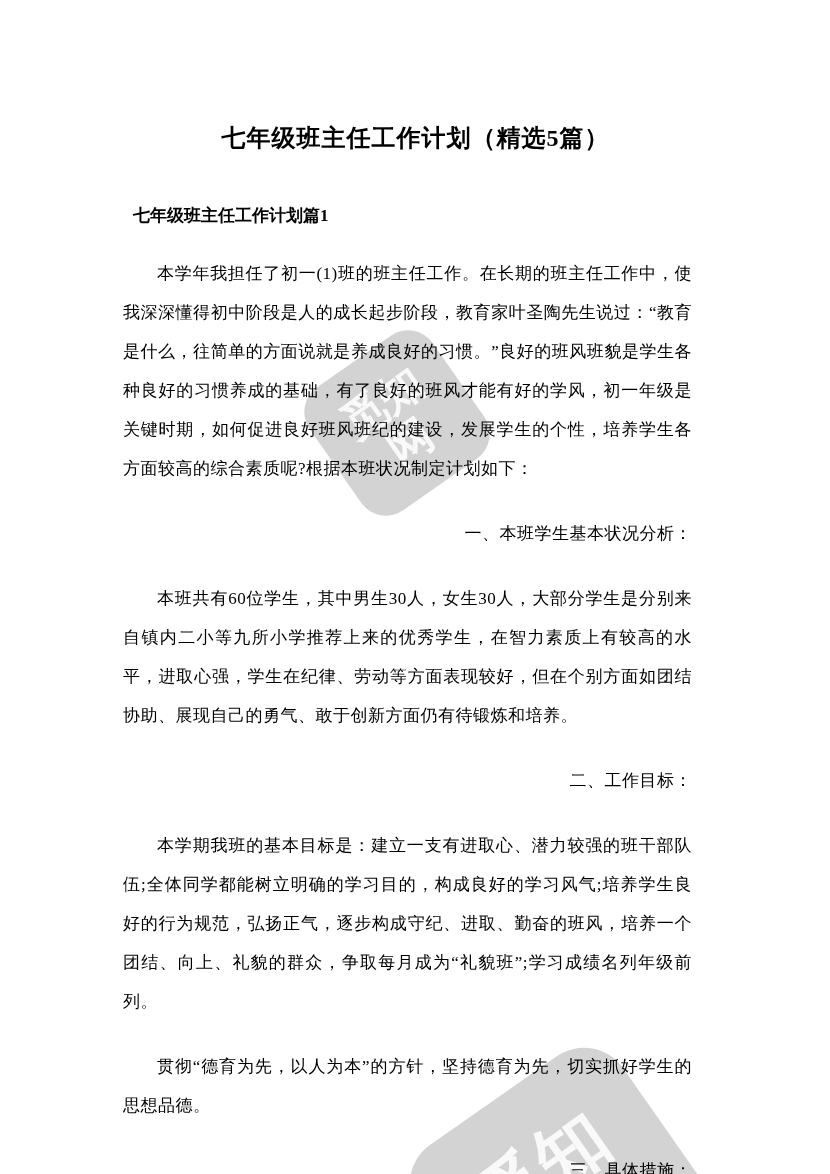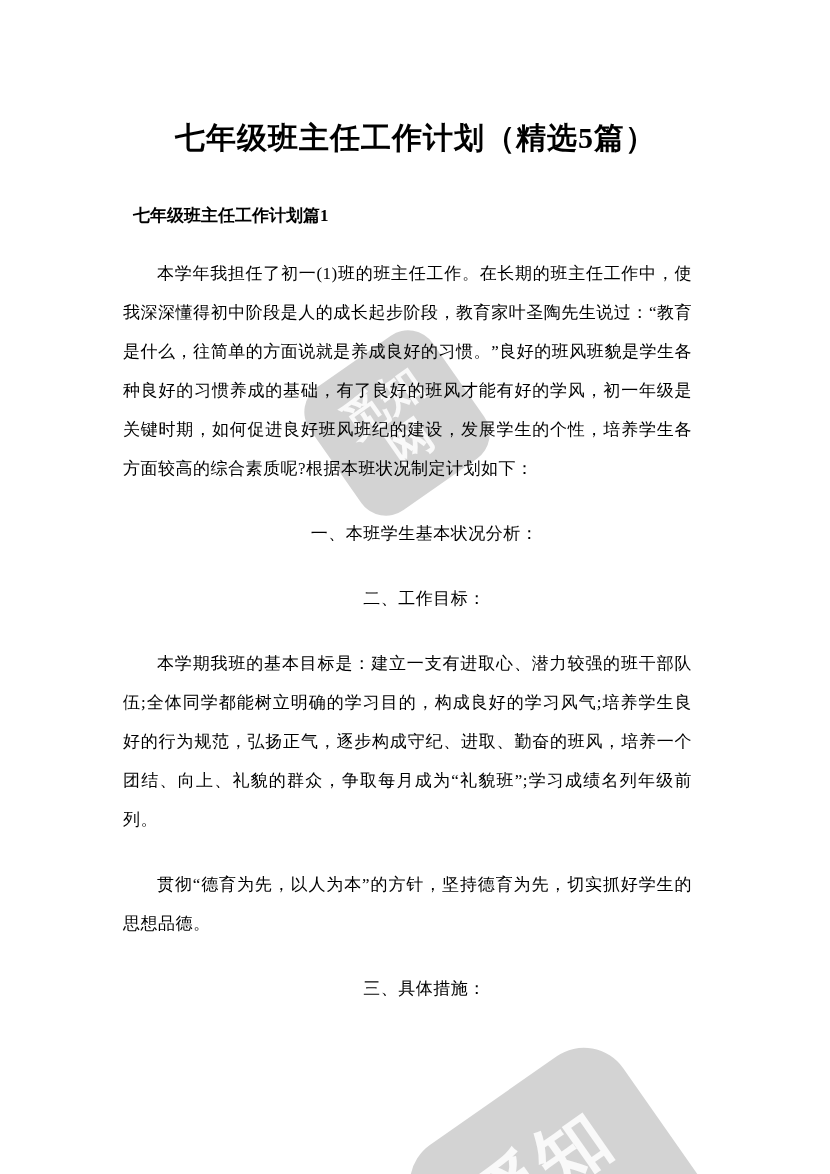--- a/index.html
+++ b/index.html
@@ -19,41 +19,41 @@
   .content {
     position: absolute;
     left: 123px;
     top: 0;
     width: 585px;
     z-index: 2;
   }
   .doc-title {
     margin: 118px 0 0 0;
     text-align: center;
-    font-size: 30px;
+    font-size: 24px;
     line-height: 40px;
     font-weight: bold;
     letter-spacing: 1px;
   }
   .section-heading {
     margin: 46px 0 0 10px;
     font-size: 17px;
     line-height: 24px;
     font-weight: bold;
   }
   .para {
     margin: 26px 16px 0 0;
     font-size: 17px;
     line-height: 39px;
     text-align: justify;
     text-indent: 2em;
     letter-spacing: 0.5px;
   }
   .para.sub-heading {
-    text-align: center;
+    text-align: right;
   }
   
   .watermark {
     position: absolute;
     z-index: 1;
     display: flex;
     align-items: center;
     justify-content: center;
     background: rgba(110, 110, 110, 0.30);
     border-radius: 30px;
@@ -93,20 +93,21 @@
   <div class="watermark wm-bottom">
     <span class="wm-text">觅知网</span>
   </div>
 
   <div class="content">
     <h1 class="doc-title">七年级班主任工作计划（精选5篇）</h1>
     <h2 class="section-heading">七年级班主任工作计划篇1</h2>
 
     <p class="para">本学年我担任了初一(1)班的班主任工作。在长期的班主任工作中，使我深深懂得初中阶段是人的成长起步阶段，教育家叶圣陶先生说过：“教育是什么，往简单的方面说就是养成良好的习惯。”良好的班风班貌是学生各种良好的习惯养成的基础，有了良好的班风才能有好的学风，初一年级是关键时期，如何促进良好班风班纪的建设，发展学生的个性，培养学生各方面较高的综合素质呢?根据本班状况制定计划如下：</p>
     <p class="para sub-heading">一、本班学生基本状况分析：</p>
+    <p class="para">本班共有60位学生，其中男生30人，女生30人，大部分学生是分别来自镇内二小等九所小学推荐上来的优秀学生，在智力素质上有较高的水平，进取心强，学生在纪律、劳动等方面表现较好，但在个别方面如团结协助、展现自己的勇气、敢于创新方面仍有待锻炼和培养。</p>
     <p class="para sub-heading">二、工作目标：</p>
     <p class="para">本学期我班的基本目标是：建立一支有进取心、潜力较强的班干部队伍;全体同学都能树立明确的学习目的，构成良好的学习风气;培养学生良好的行为规范，弘扬正气，逐步构成守纪、进取、勤奋的班风，培养一个团结、向上、礼貌的群众，争取每月成为“礼貌班”;学习成绩名列年级前列。</p>
     <p class="para">贯彻“德育为先，以人为本”的方针，坚持德育为先，切实抓好学生的思想品德。</p>
     <p class="para sub-heading">三、具体措施：</p>
 
   </div>
 
 </div>
 
 </body></html>

